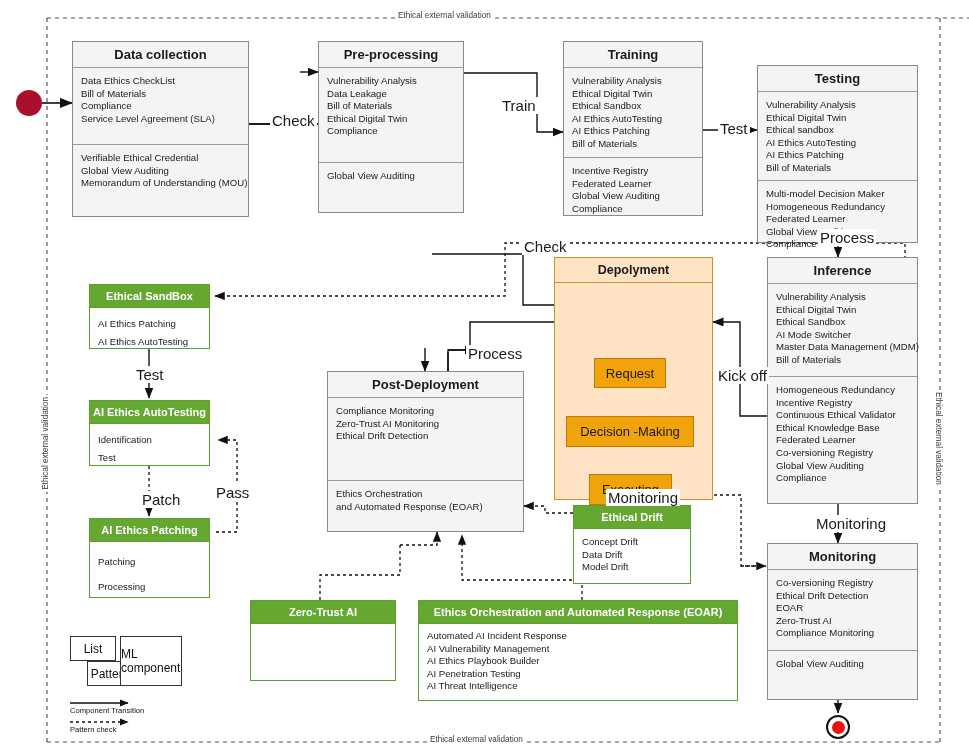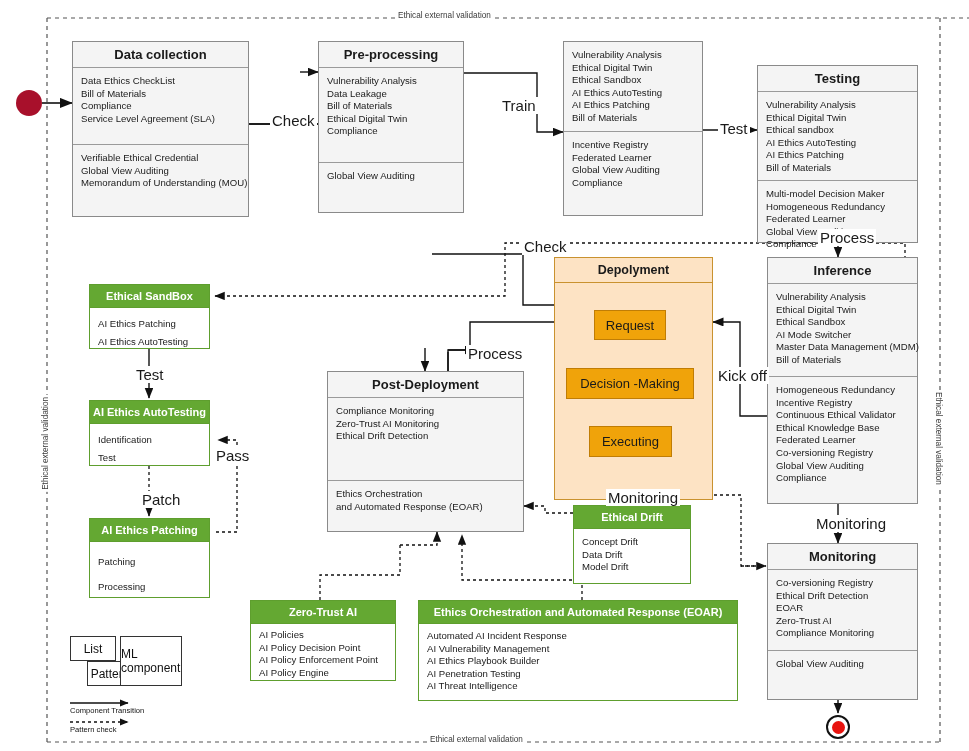--- a/index.html
+++ b/index.html
@@ -27,21 +27,21 @@
   .green{background:#ffffff;border:1px solid #5e9e2e;}
   .green .hdr{background:#64a832;color:#ffffff;border-bottom:1px solid #5e9e2e;
         font-size:11px;}
   .green .sect{border-top:none;}
 
   
   .orange{background:#fde3c4;border:1px solid #c9922f;}
   .orange .hdr{background:#fde3c4;color:#1a1a1a;border-bottom:1px solid #c9922f;font-size:12.5px;}
   .obox{position:absolute;box-sizing:border-box;background:#f0a30a;
         border:1px solid #c07d05;text-align:center;font-size:13px;
-        line-height:1;display:flex;align-items:center;justify-content:center;color:#1a1a1a;}
+        line-height:1;display:flex;align-items:center;justify-content:center;color:#1a1a1a;margin-top:48px;}
 
   
   .elabel{position:absolute;font-size:15px;background:#ffffff;padding:0 2px;
           white-space:nowrap;color:#1a1a1a;}
   .blabel{position:absolute;font-size:8.2px;background:#ffffff;padding:0 3px;
           white-space:nowrap;color:#3a3a3a;}
   .vlabel{position:absolute;font-size:8.2px;background:#ffffff;padding:2px 0;
           white-space:nowrap;color:#3a3a3a;writing-mode:vertical-rl;}
 
   
@@ -170,20 +170,21 @@
       <div>Bill of Materials</div>
       <div>Ethical Digital Twin</div>
       <div>Compliance</div>
     </div>
     <div class="sect">
       <div>Global View Auditing</div>
     </div>
   </div>
 
   <div class="node grey" style="left:563px;top:41px;width:140px;height:175px;">
+    <div class="hdr">Training</div>
     <div class="sect" style="height:89px;">
       <div>Vulnerability Analysis</div>
       <div>Ethical Digital Twin</div>
       <div>Ethical Sandbox</div>
       <div>AI Ethics AutoTesting</div>
       <div>AI Ethics Patching</div>
       <div>Bill of Materials</div>
     </div>
     <div class="sect">
       <div>Incentive Registry</div>
@@ -296,26 +297,20 @@
     <div class="hdr">Ethical Drift</div>
     <div class="sect">
       <div>Concept Drift</div>
       <div>Data Drift</div>
       <div>Model Drift</div>
     </div>
   </div>
 
   <div class="node green" style="left:250px;top:600px;width:146px;height:81px;">
     <div class="hdr">Zero-Trust AI</div>
-    <div class="sect" style="padding-top:5px;">
-      <div>AI Policies</div>
-      <div>AI Policy Decision Point</div>
-      <div>AI Policy Enforcement Point</div>
-      <div>AI Policy Engine</div>
-    </div>
   </div>
 
   <div class="node green" style="left:418px;top:600px;width:320px;height:101px;">
     <div class="hdr">Ethics Orchestration and Automated Response (EOAR)</div>
     <div class="sect" style="padding-top:6px;">
       <div>Automated AI Incident Response</div>
       <div>AI Vulnerability Management</div>
       <div>AI Ethics Playbook Builder</div>
       <div>AI Penetration Testing</div>
       <div>AI Threat Intelligence</div>
@@ -326,21 +321,21 @@
   <div class="elabel" style="left:500px;top:97px;">Train</div>
   <div class="elabel" style="left:718px;top:120px;">Test</div>
   <div class="elabel" style="left:818px;top:229px;">Process</div>
   <div class="elabel" style="left:716px;top:367px;">Kick off</div>
   <div class="elabel" style="left:522px;top:238px;">Check</div>
   <div class="elabel" style="left:466px;top:345px;">Process</div>
   <div class="elabel" style="left:606px;top:489px;">Monitoring</div>
   <div class="elabel" style="left:814px;top:515px;">Monitoring</div>
   <div class="elabel" style="left:134px;top:366px;">Test</div>
   <div class="elabel" style="left:140px;top:491px;">Patch</div>
-  <div class="elabel" style="left:214px;top:447px;">Pass</div>
+  <div class="elabel" style="left:214px;top:484px;">Pass</div>
 
   <div class="legend" style="left:0;top:0;width:969px;height:751px;">
     <div class="lgbox" style="left:70px;top:636px;width:46px;height:25px;">List</div>
     <div class="lgbox" style="left:70px;top:661px;width:46px;height:25px;margin-left:17px;">Pattern</div>
     <div class="lgbox" style="left:120px;top:636px;width:62px;height:50px;">ML component</div>
     <svg width="969" height="751" style="position:absolute;left:0;top:0;pointer-events:none;">
       <defs>
         <marker id="lah" markerWidth="8" markerHeight="8" refX="6.5" refY="2.8" orient="auto">
           <path d="M0,0 L7,2.8 L0,5.6 z" fill="#111"></path>
         </marker>

